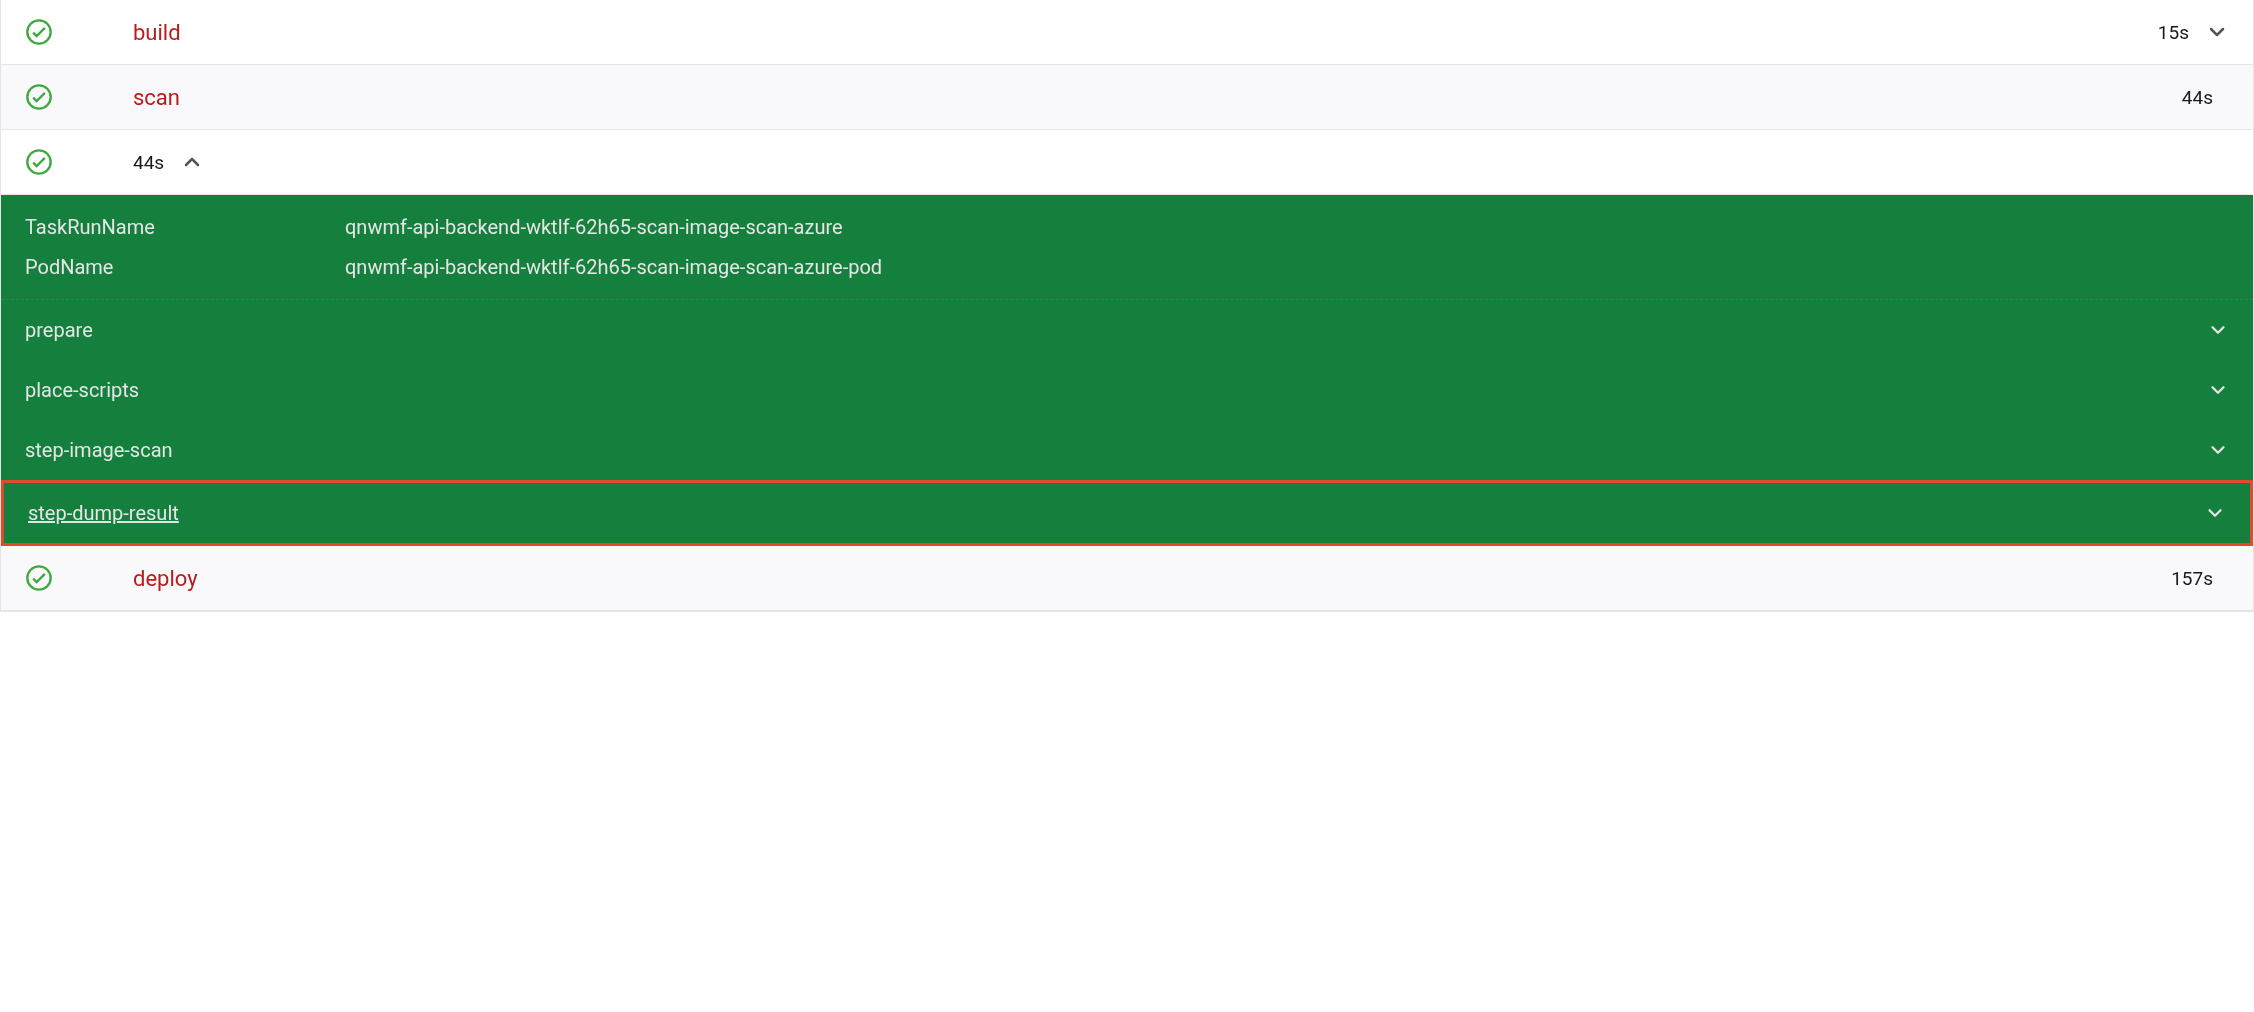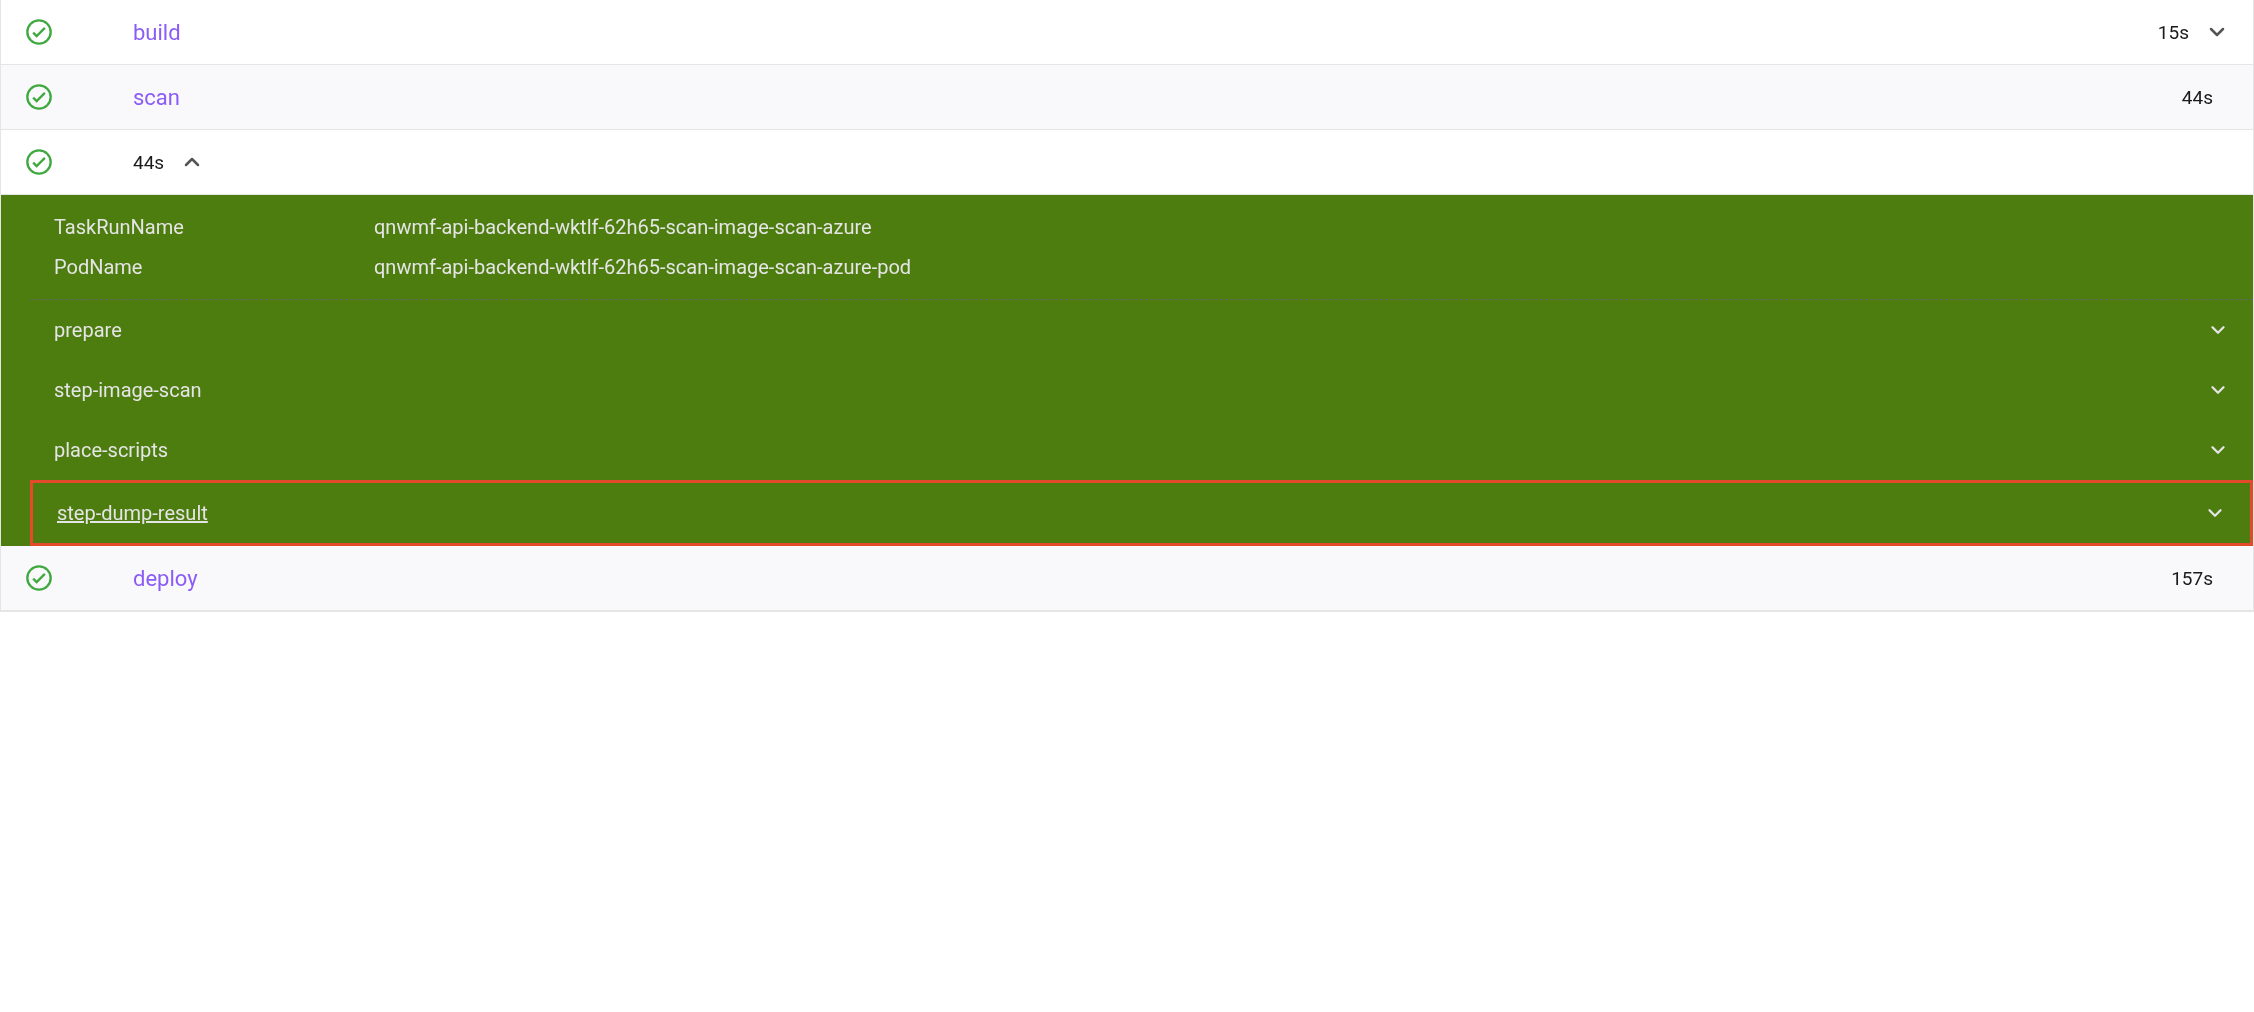--- a/index.html
+++ b/index.html
@@ -29,38 +29,37 @@
   }
   .status-icon {
     width: 28px;
     height: 28px;
     flex-shrink: 0;
     margin-right: 80px;
   }
   .task-name {
     flex: 1;
     font-size: 22px;
-    color: #8b5cf6;
+    color: #b91c1c;
   }
   .task-duration {
     font-size: 19px;
     color: #1a1a1a;
     margin-right: 16px;
   }
   .chevron {
     width: 24px;
     height: 24px;
     flex-shrink: 0;
     color: #555;
   }
   .details-panel {
-    background: #4d7c0f;
+    background: #15803d;
     color: #e5e5e5;
     font-size: 20px;
-    padding-left: 29px;
   }
   .meta-block {
     padding: 12px 24px 12px 24px;
     border-bottom: 1px dashed #666;
   }
   .meta-row {
     display: flex;
     padding: 8px 0;
   }
   .meta-key {
@@ -155,30 +154,30 @@
     <div class="step-row">
       <span class="step-name">prepare</span>
       <span class="step-chevron">
         <svg viewBox="0 0 24 24" fill="none" stroke="#e5e5e5" stroke-width="2.5" stroke-linecap="round" stroke-linejoin="round">
           <polyline points="6 9 12 15 18 9"></polyline>
         </svg>
       </span>
     </div>
 
     <div class="step-row">
+      <span class="step-name">place-scripts</span>
+      <span class="step-chevron">
+        <svg viewBox="0 0 24 24" fill="none" stroke="#e5e5e5" stroke-width="2.5" stroke-linecap="round" stroke-linejoin="round">
+          <polyline points="6 9 12 15 18 9"></polyline>
+        </svg>
+      </span>
+    </div>
+
+    <div class="step-row">
       <span class="step-name">step-image-scan</span>
-      <span class="step-chevron">
-        <svg viewBox="0 0 24 24" fill="none" stroke="#e5e5e5" stroke-width="2.5" stroke-linecap="round" stroke-linejoin="round">
-          <polyline points="6 9 12 15 18 9"></polyline>
-        </svg>
-      </span>
-    </div>
-
-    <div class="step-row">
-      <span class="step-name">place-scripts</span>
       <span class="step-chevron">
         <svg viewBox="0 0 24 24" fill="none" stroke="#e5e5e5" stroke-width="2.5" stroke-linecap="round" stroke-linejoin="round">
           <polyline points="6 9 12 15 18 9"></polyline>
         </svg>
       </span>
     </div>
 
     <div class="step-row highlighted">
       <span class="step-name">step-dump-result</span>
       <span class="step-chevron">

